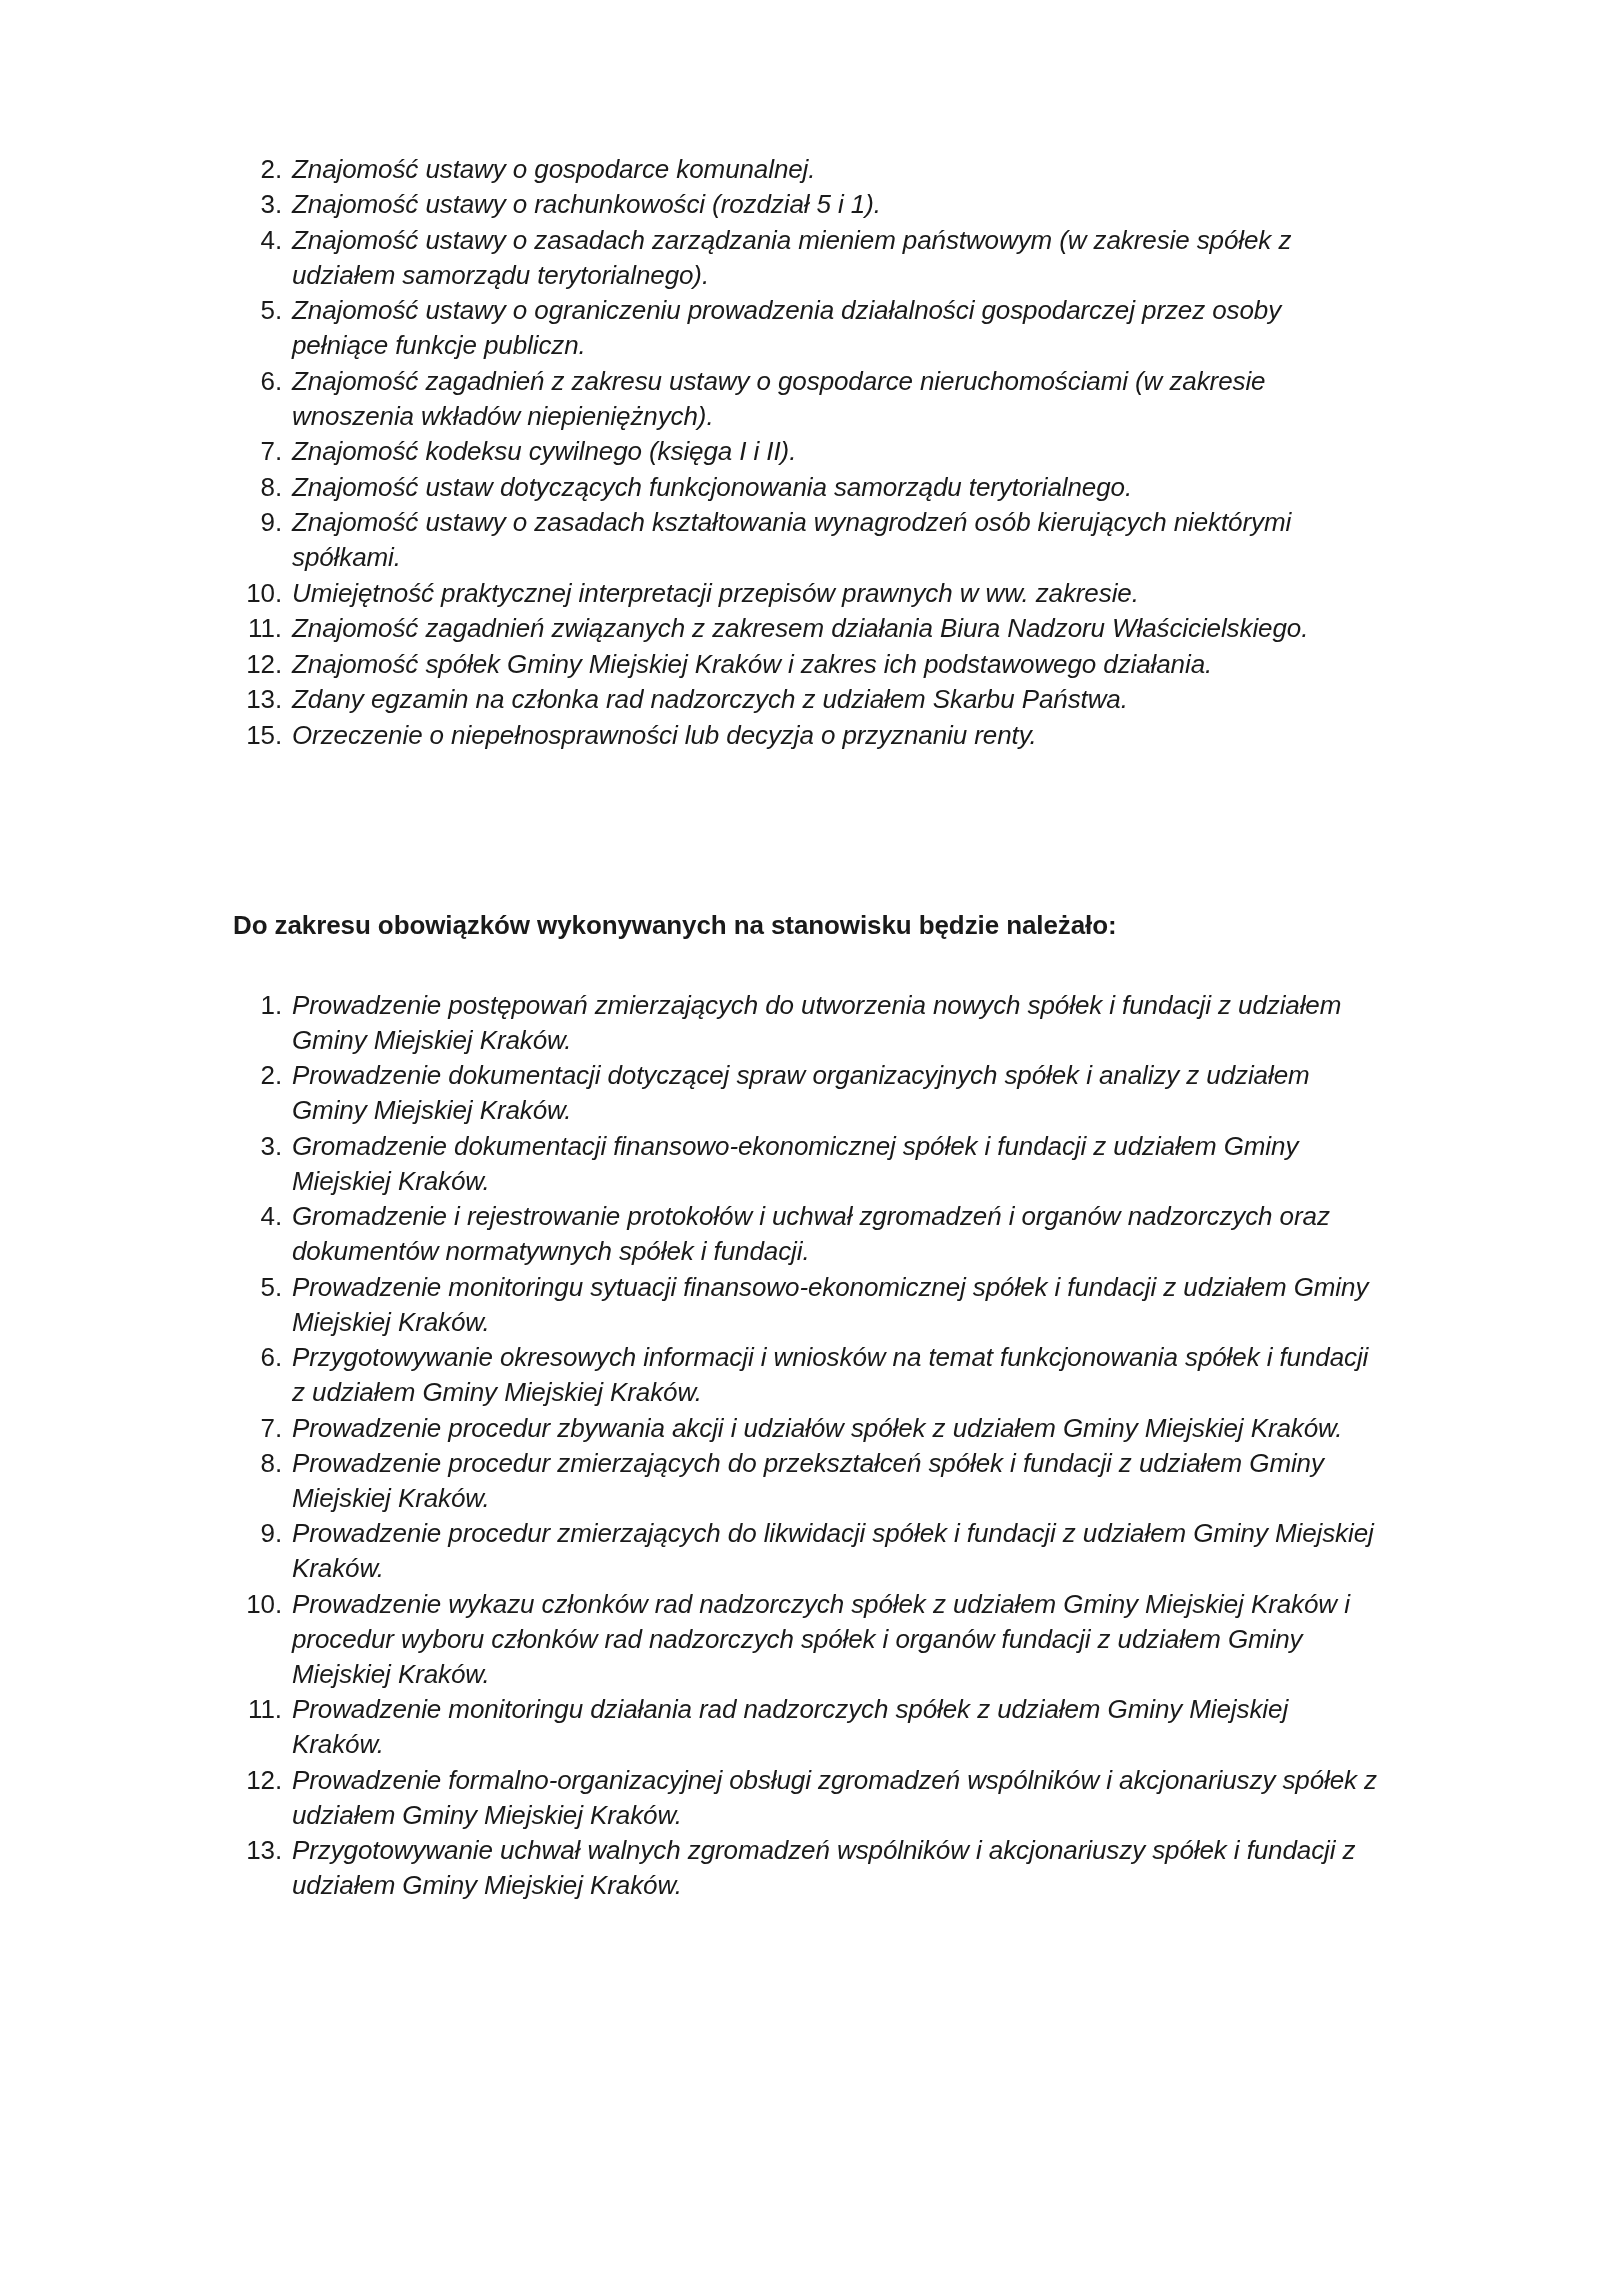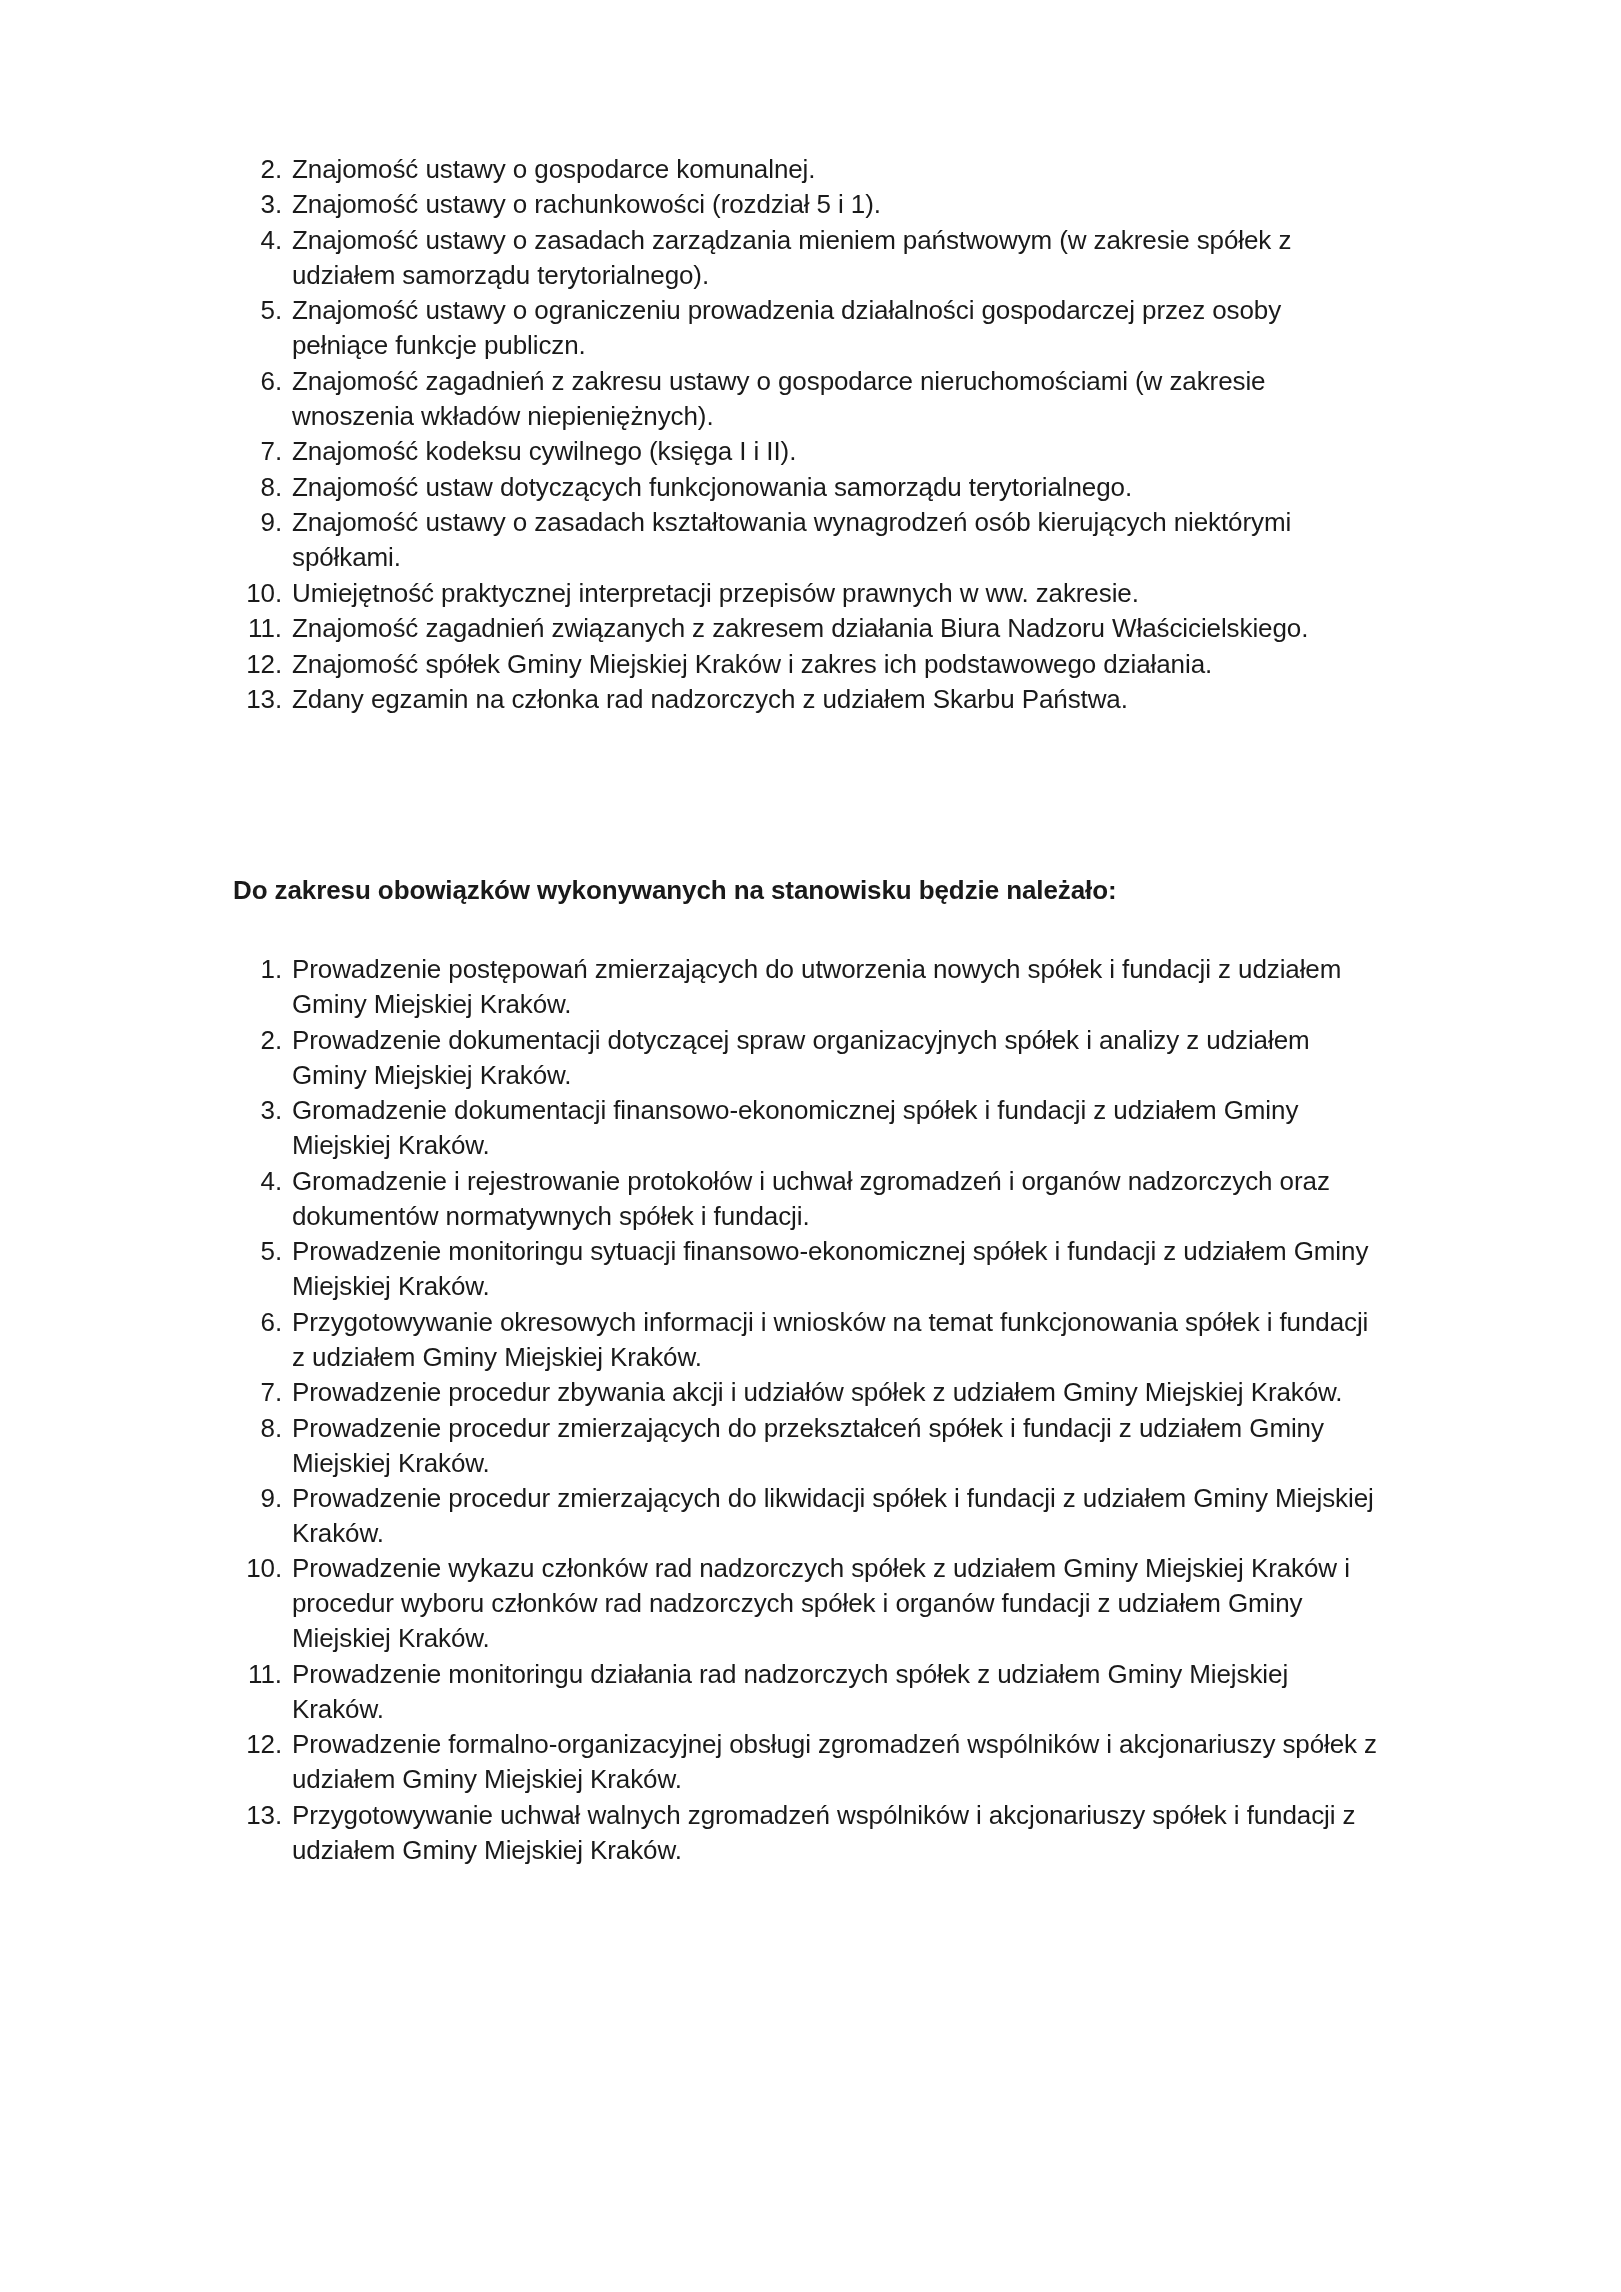--- a/index.html
+++ b/index.html
@@ -41,20 +41,21 @@
   ol.numlist > li > .marker {
     position: absolute;
     left: 0;
     top: 0;
     width: 55px;
     text-align: right;
     padding-right: 0;
   }
   ol.numlist > li > .itemtext {
     display: block;
+    font-style: italic;
   }
 
   
   .list-requirements {
     width: 1098px;
     margin-left: 1px;
   }
   .list-requirements > li { padding-left: 65px; }
   .list-requirements > li > .marker { width: 49px; }
 
@@ -132,20 +133,24 @@
         <span class="itemtext">Znajomość zagadnień związanych z zakresem działania Biura Nadzoru Właścicielskiego.</span>
       </li>
       <li>
         <span class="marker">12.</span>
         <span class="itemtext">Znajomość spółek Gminy Miejskiej Kraków i zakres ich podstawowego działania.</span>
       </li>
       <li>
         <span class="marker">13.</span>
         <span class="itemtext">Zdany egzamin na członka rad nadzorczych z udziałem Skarbu Państwa.</span>
       </li>
+      <li>
+        <span class="marker">15.</span>
+        <span class="itemtext">Orzeczenie o niepełnosprawności lub decyzja o przyznaniu renty.</span>
+      </li>
     </ol>
 
     <div class="spacer-xl"></div>
 
 
     <div class="spacer-l"></div>
 
     <p class="heading-block">Do zakresu obowiązków wykonywanych na stanowisku będzie należało:</p>
 
     <div class="spacer-m"></div>

